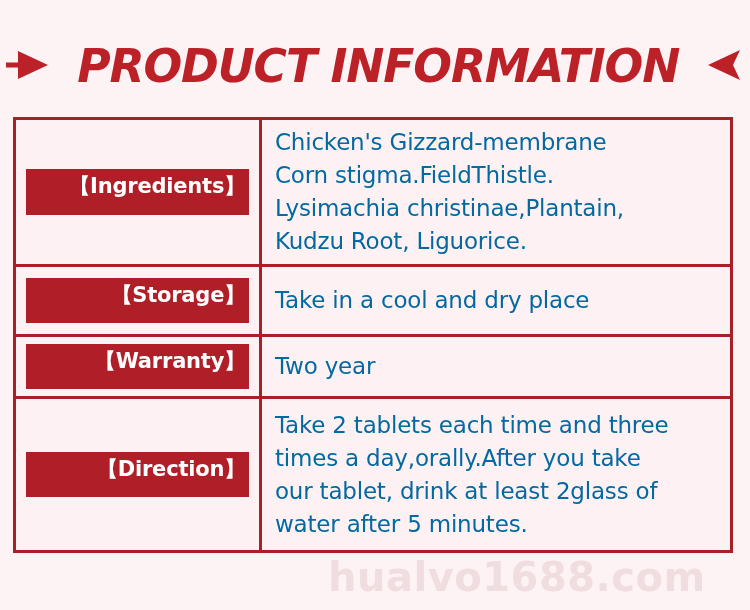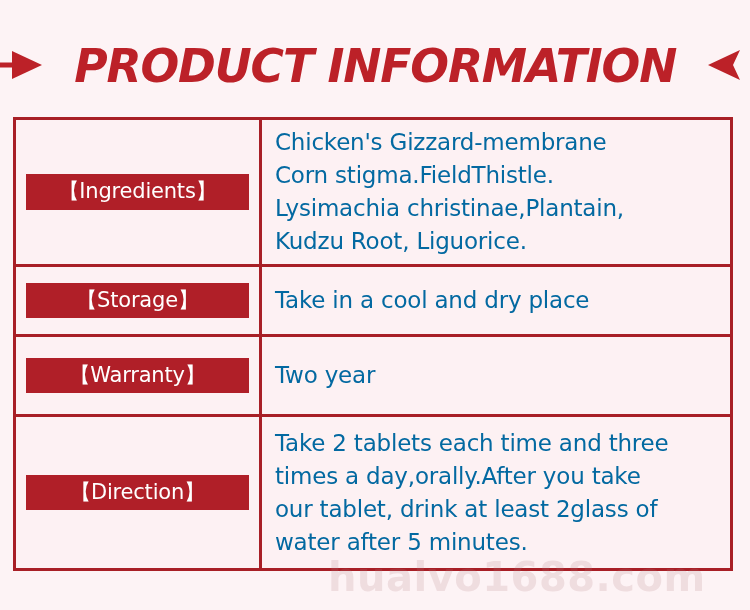--- a/index.html
+++ b/index.html
@@ -17,21 +17,22 @@
 
   
   .title-bar {
     position: absolute;
     left: 0;
     top: 34px;
     width: 750px;
     height: 62px;
     display: flex;
     align-items: center;
-    justify-content: space-between;
+    justify-content: flex-end;
+    gap: 18px;
   }
   .title-text {
     font-family: "DejaVu Sans", sans-serif;
     font-size: 47px;
     line-height: 1;
     font-weight: bold;
     font-style: italic;
     color: #bc2128;
     letter-spacing: -1.2px;
     transform: scaleX(0.97);
@@ -70,25 +71,25 @@
     display: flex;
     align-items: center;
     justify-content: center;
     padding: 0 10px;
   }
   .badge {
     background: #b01f28;
     color: #ffffff;
     font-size: 21px;
     line-height: 1.08;
-    font-weight: normal;
-    padding: 6px 4px 7px;
+    font-weight: bold;
+    padding: 6px 4px 17px;
     width: 100%;
     max-width: 228px;
-    text-align: center;
+    text-align: right;
     box-sizing: border-box;
     white-space: nowrap;
     letter-spacing: -0.2px;
   }
   .value-cell {
     flex: 1 1 auto;
     box-sizing: border-box;
     padding: 9px 8px 9px 13px;
     display: flex;
     flex-direction: column;
@@ -100,21 +101,21 @@
     line-height: 33px;
     color: #0369a1;
     white-space: nowrap;
     letter-spacing: -0.2px;
   }
 
   
   .row-ingredients { height: 147px; }
   .row-specifications { height: 64px; }
   .row-storage { height: 70px; }
-  .row-warranty { height: 80px; }
+  .row-warranty { height: 62px; }
   .row-direction { height: 151px; border-bottom: none; }
 
   
   .watermark {
     position: absolute;
     left: 328px;
     top: 536px;
     font-size: 40px;
     line-height: 1;
     font-weight: bold;

